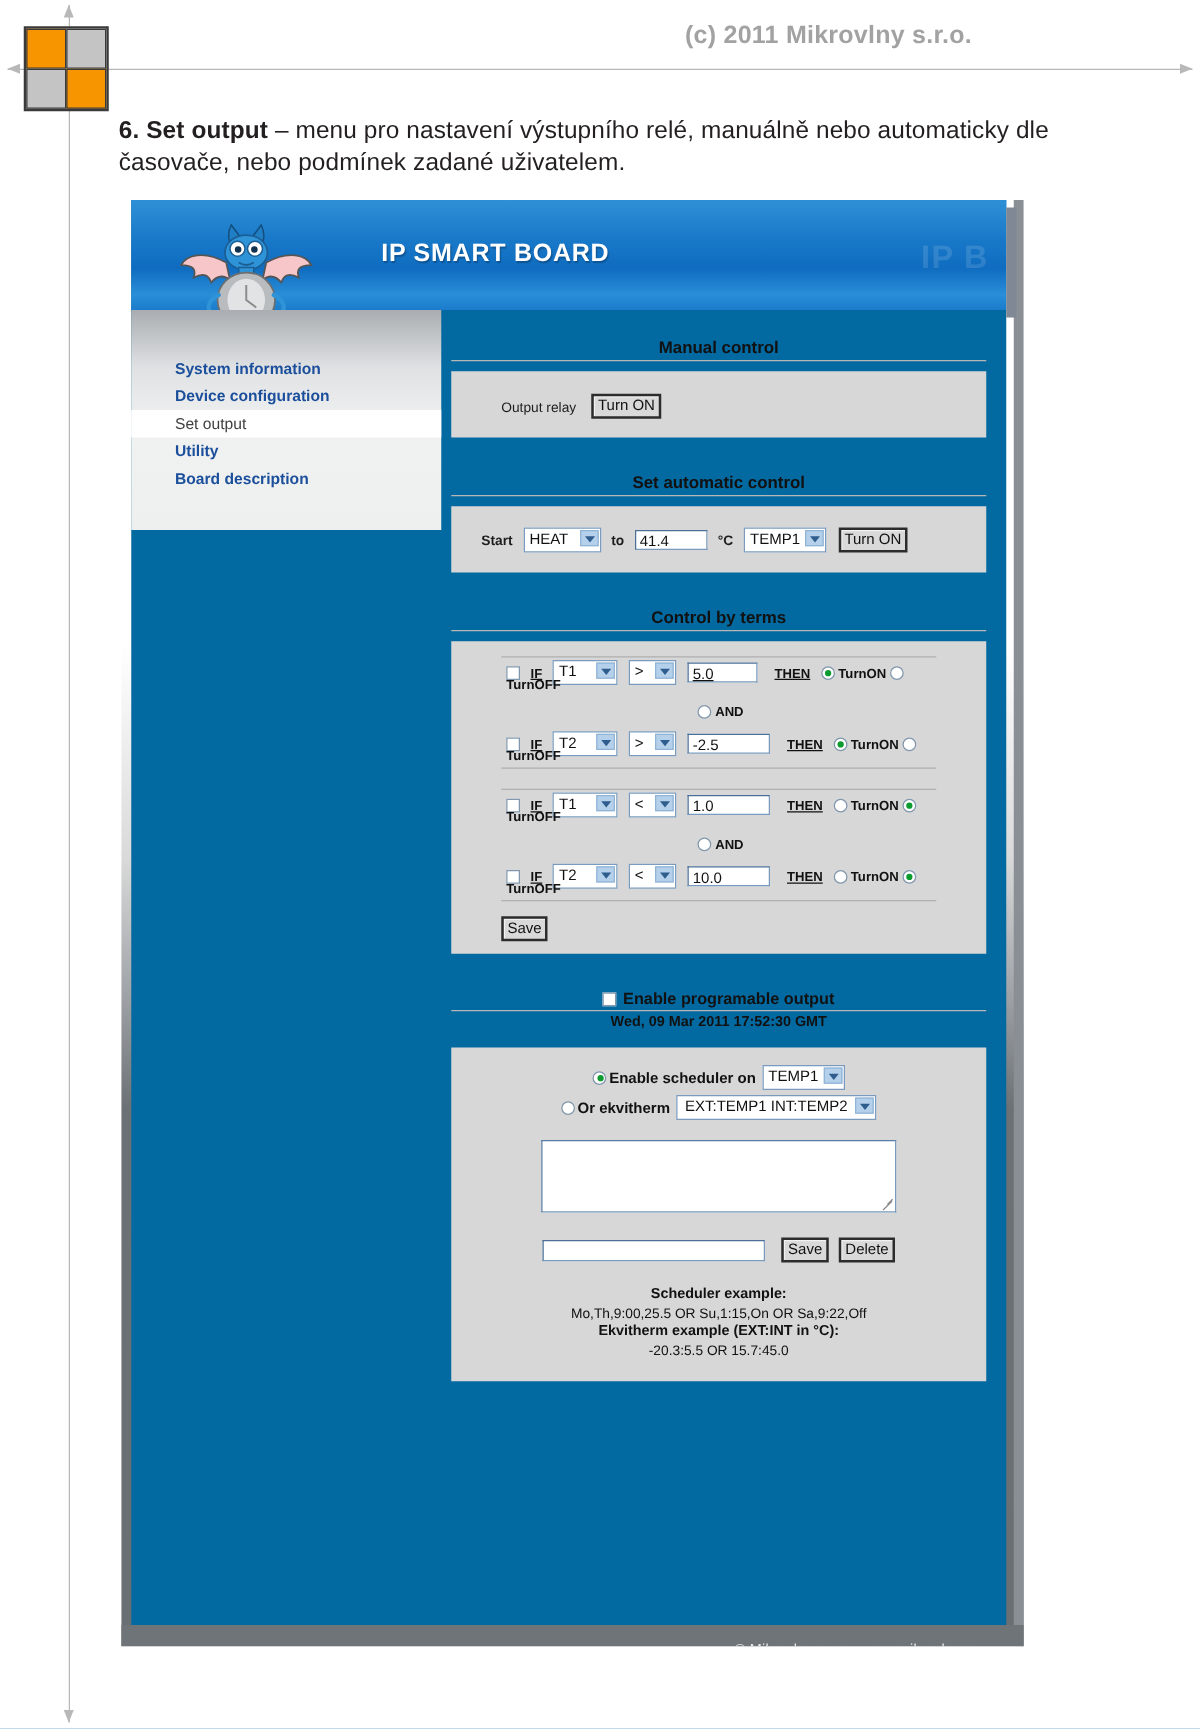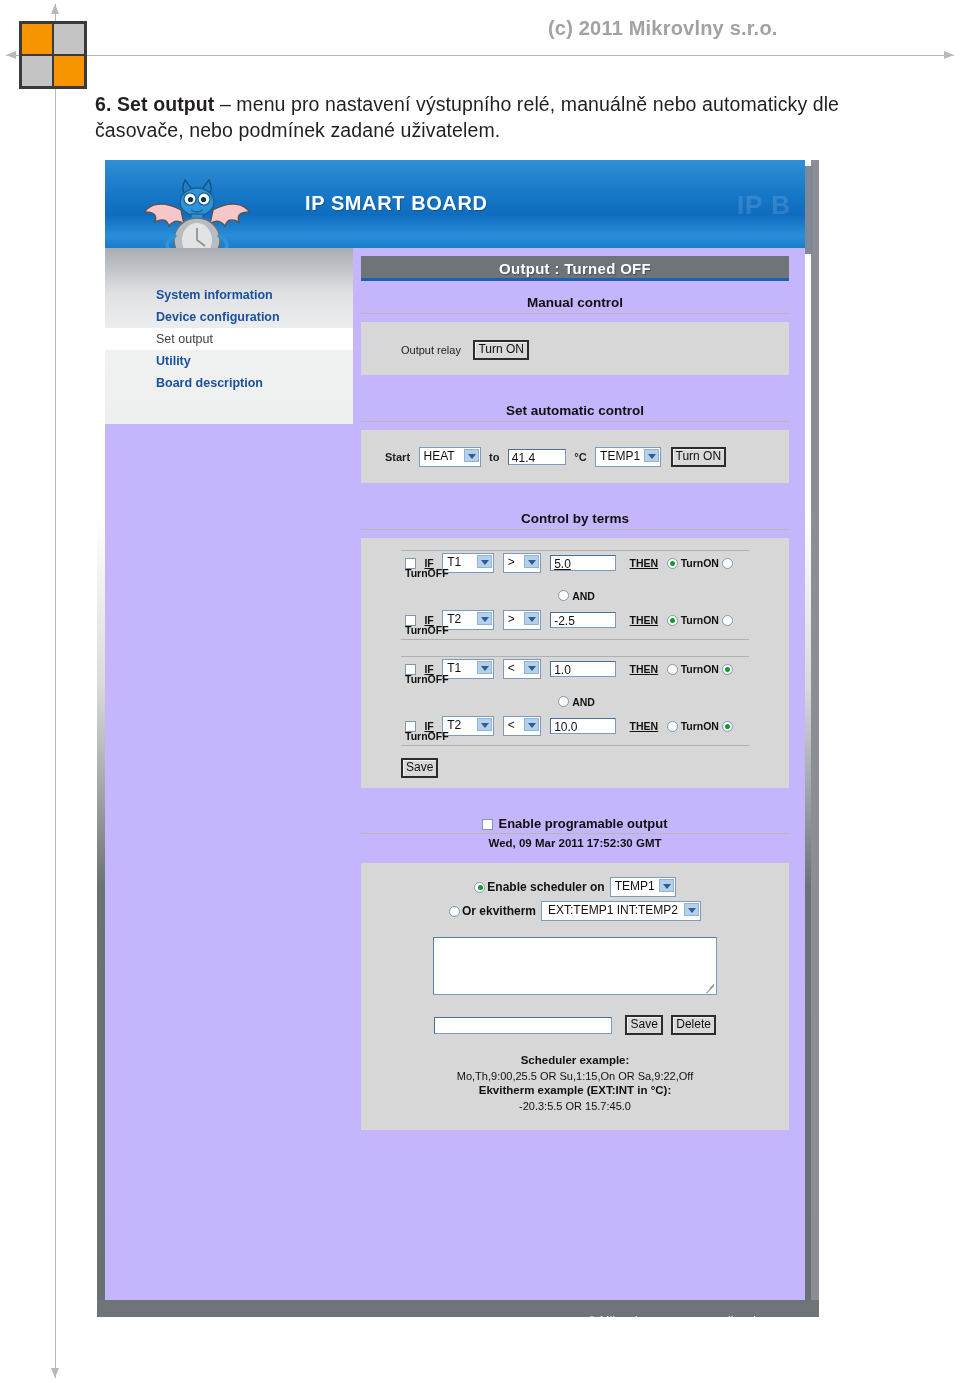--- a/index.html
+++ b/index.html
@@ -35,38 +35,38 @@
 
   
   .shot{
     position:absolute;left:97px;top:152px;width:722px;height:1165px;
     background:#ffffff;overflow:hidden;
   }
   
   .shot-backdrop{position:absolute;left:0;top:0;width:722px;height:1165px;
     background:linear-gradient(180deg,#ffffff 0%,#ffffff 31%,#fbfbfb 33%,#d9d9d9 46%,#9a9ea3 56%,#6c7176 63%,#6a6f74 100%);}
   
-  .page{position:absolute;left:8px;top:8px;width:700px;height:1140px;background:#c4b5fd;}
+  .page{position:absolute;left:8px;top:8px;width:700px;height:1140px;background:#0369a1;}
 
   
   .hdr{position:absolute;left:0;top:0;width:700px;height:88px;
     background:linear-gradient(180deg,#2f8fd6 0%,#1878c8 38%,#0f6cc0 62%,#2a8ed8 86%,#1a7ccb 100%);
     overflow:hidden;}
   .hdr-shadow{position:absolute;left:700px;top:6px;width:8px;height:88px;background:#7f8894;}
   .hdr-title{position:absolute;left:200px;top:32px;font-size:20px;font-weight:bold;color:#ffffff;letter-spacing:.6px;
     text-shadow:1px 1px 1px rgba(0,0,0,.25);}
   .hdr-ghost{position:absolute;right:14px;top:30px;font-size:26px;font-weight:bold;color:rgba(255,255,255,.13);letter-spacing:1px;}
 
   .mascot{position:absolute;left:36px;top:6px;width:112px;height:128px;}
 
   
   .side{position:absolute;left:0px;top:88px;width:248px;height:176px;
     background:linear-gradient(180deg,#a9adb1 0%,#dfe1e3 26%,#f0f1f1 52%,#eeefef 100%);}
   .side-menu{position:absolute;left:0;top:36px;width:248px;}
-  .side-item{height:22px;line-height:22px;padding-left:51px;font-size:12.5px;font-weight:bold;color:#1b4f9c;white-space:nowrap;}
+  .side-item{height:22px;line-height:22px;padding-left:35px;font-size:12.5px;font-weight:bold;color:#1b4f9c;white-space:nowrap;}
   .side-item.active{background:#ffffff;color:#3f3f3f;font-weight:normal;}
 
   
   .main{position:absolute;left:256px;top:96px;width:428px;}
 
   .statusbar{width:428px;height:25px;line-height:25px;text-align:center;
     background:#6e7478;color:#ffffff;font-size:15px;font-weight:bold;letter-spacing:.3px;
     border-bottom:3px solid #1d62ad;box-sizing:border-box;
     text-shadow:1px 1px 1px rgba(0,0,0,.3);}
 
@@ -197,21 +197,20 @@
         <div class="side-item">System information</div>
         <div class="side-item">Device configuration</div>
         <div class="side-item active">Set output</div>
         <div class="side-item">Utility</div>
         <div class="side-item">Board description</div>
       </div>
     </div>
 
     <div class="main">
 
-      <div class="statusbar">Output : Turned OFF</div>
 
       <div class="sp"></div>
 
       <div class="sect-title">Manual control</div>
       <div class="sp-s"></div>
       <div class="panel" style="height:53px;padding:18px 0 0 40px;">
         <span class="lbl">Output relay</span>
         <span class="btn" style="margin-left:8px;">Turn ON</span>
       </div>
 
@@ -250,21 +249,21 @@
             <span class="cbx"></span>
             <span class="kw">IF</span>
             <span class="sel" style="width:52px;">
               <span>T1</span>
               <span class="arw"></span>
             </span>
             <span class="sel" style="width:38px;margin-left:4px;">
               <span>&gt;</span>
               <span class="arw"></span>
             </span>
-            <span class="tbox" style="width:66px;margin-left:5px;text-decoration:underline;">5.0</span>
+            <span class="tbox" style="width:56px;margin-left:5px;text-decoration:underline;">5.0</span>
             <span class="kw" style="margin-left:9px;">THEN</span>
             <span class="rad on"></span><span class="kw2">TurnON</span><span class="rad"></span>
           </div>
           <div class="turnoff">TurnOFF</div>
         </div>
 
         <div class="androw">
           <span class="rad"></span><span>AND</span>
         </div>
 

